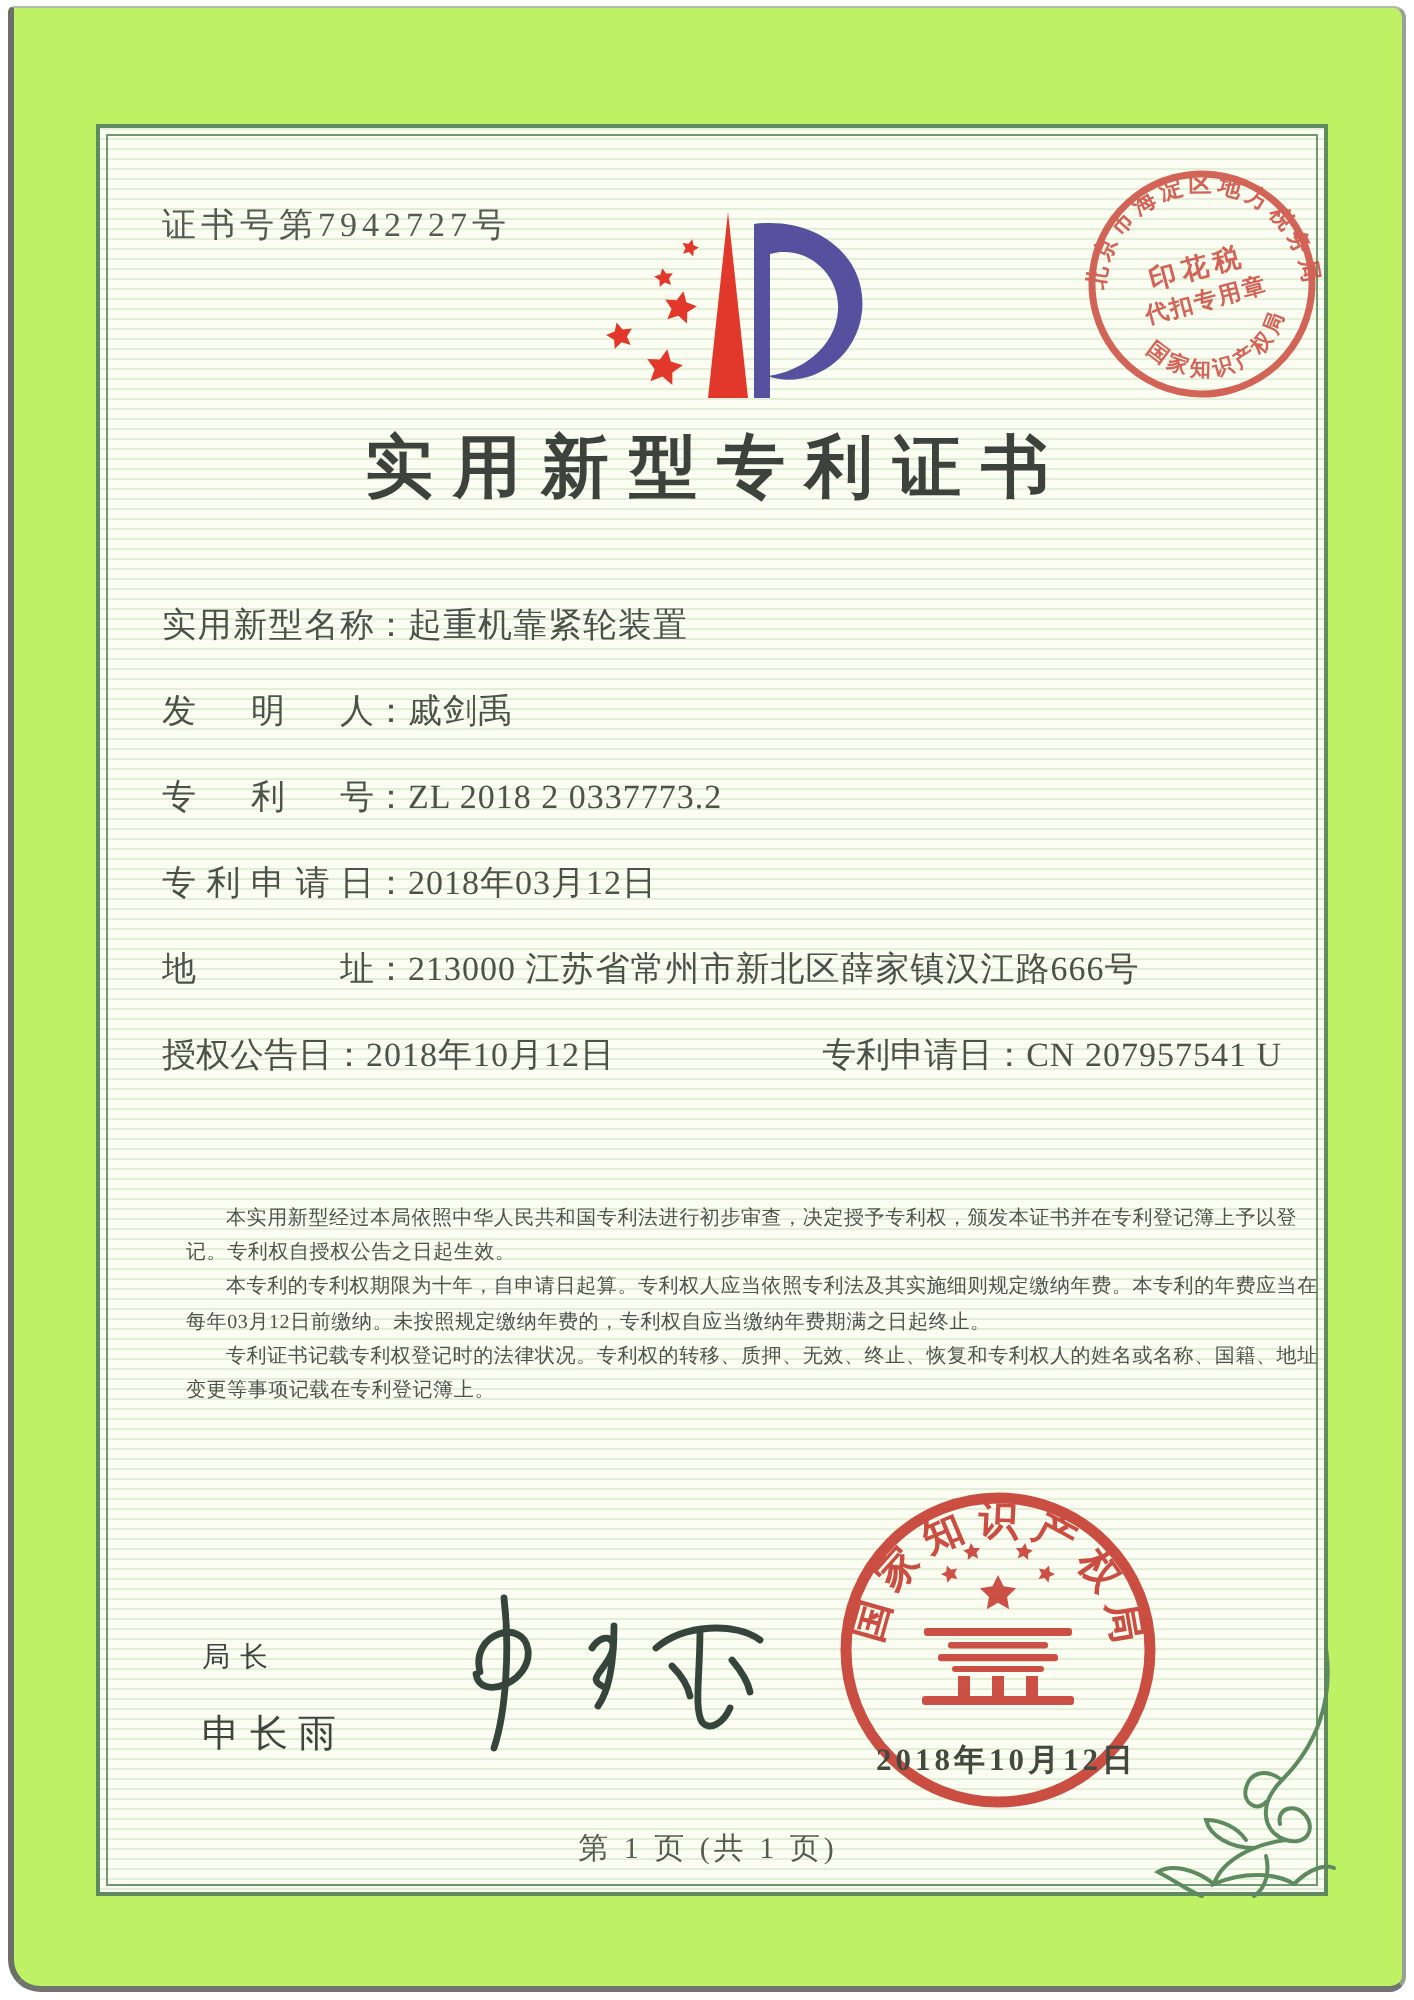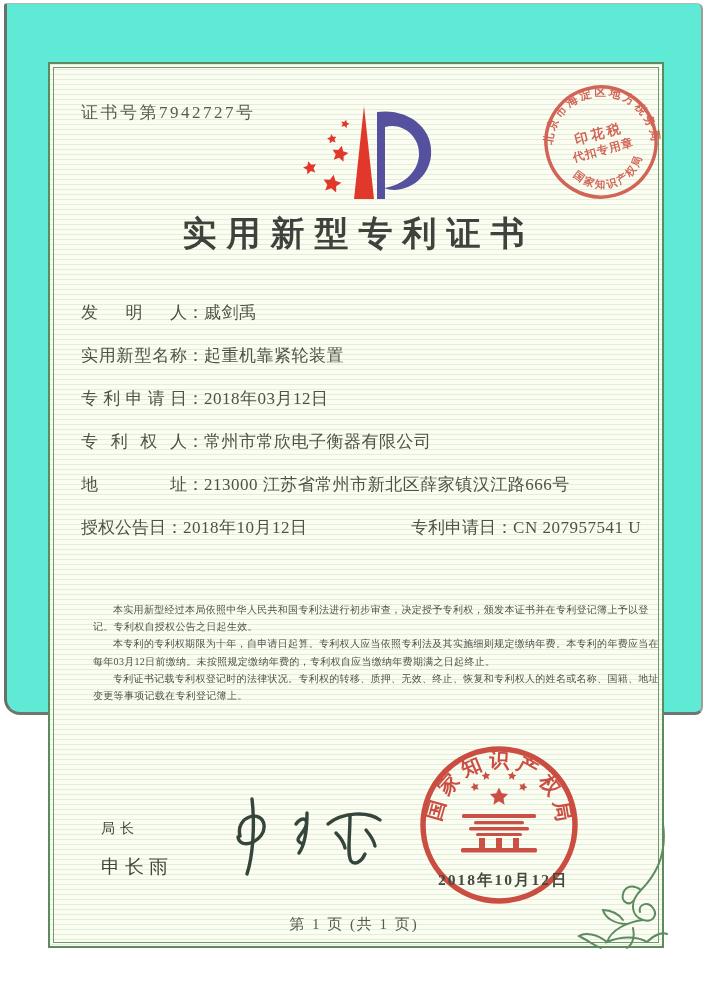--- a/index.html
+++ b/index.html
@@ -3,22 +3,22 @@
 <meta charset="utf-8">
 <style>
   * { margin:0; padding:0; box-sizing:border-box; }
   body {
     width:707px; height:1000px;
     background:#ffffff;
     font-family:"Liberation Serif","DejaVu Serif",serif;
     position:relative; overflow:hidden;
   }
   .scan {
-    position:absolute; left:4px; top:3px; width:699px; height:712px;
-    background:#5eead4;
+    position:absolute; left:4px; top:3px; width:699px; height:993px;
+    background:#bef264;
     border-left:3px solid #6a6f6a; border-bottom:3px solid #707570;
     border-right:2px solid #9a9f9a; border-top:1px solid #b5b8b2;
     border-radius:3px 6px 8px 16px;
   }
   .frame {
     position:absolute; left:41px; top:58px; width:616px; height:886px;
     border:2px solid #5d8a5f;
     background:
       repeating-linear-gradient(180deg,
         rgba(160,200,145,0.28) 0px, rgba(160,200,145,0.28) 1px,
@@ -115,30 +115,30 @@
       <textPath href="#taxBottom" startOffset="12">国家知识产权局</textPath>
     </text>
     <text x="70" y="66" text-anchor="middle" font-size="13.5" letter-spacing="3" fill="#cc4a3e" font-weight="bold">印花税</text>
     <text x="70" y="82" text-anchor="middle" font-size="11.5" letter-spacing="1" fill="#cc4a3e" font-weight="bold">代扣专用章</text>
   </svg>
 
   <div class="title">实用新型专利证书</div>
 
   <div class="fields">
     <div class="frow">
+      <span class="flabel">实用新型名称</span><span>：</span><span class="fval">起重机靠紧轮装置</span>
+    </div>
+    <div class="frow">
       <span class="flabel">发明人</span><span>：</span><span class="fval">戚剑禹</span>
     </div>
     <div class="frow">
-      <span class="flabel">实用新型名称</span><span>：</span><span class="fval">起重机靠紧轮装置</span>
+      <span class="flabel">专利号</span><span>：</span><span class="fval">ZL 2018 2 0337773.2</span>
     </div>
     <div class="frow">
       <span class="flabel">专利申请日</span><span>：</span><span class="fval">2018年03月12日</span>
-    </div>
-    <div class="frow">
-      <span class="flabel">专利权人</span><span>：</span><span class="fval">常州市常欣电子衡器有限公司</span>
     </div>
     <div class="frow">
       <span class="flabel">地址</span><span>：</span><span class="fval">213000 江苏省常州市新北区薛家镇汉江路666号</span>
     </div>
     <div class="frow grant-row">
       <span class="gpair first">
         <span>授权公告日</span><span>：</span><span class="fval">2018年10月12日</span>
       </span>
       <span class="gpair">
         <span>专利申请日</span><span>：</span><span class="fval">CN 207957541 U</span>

